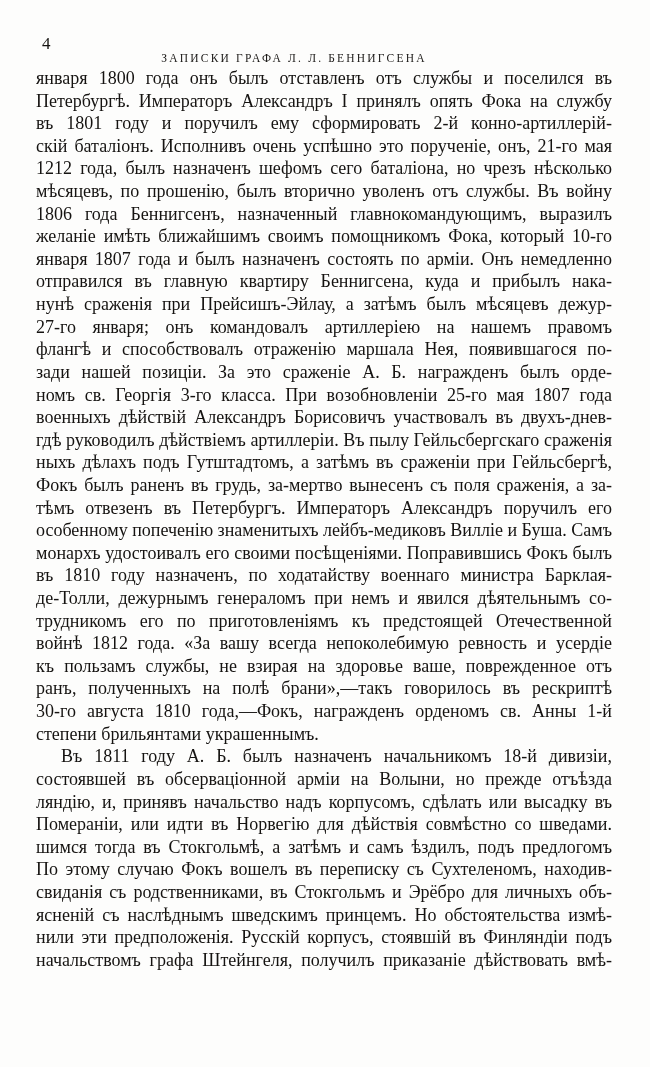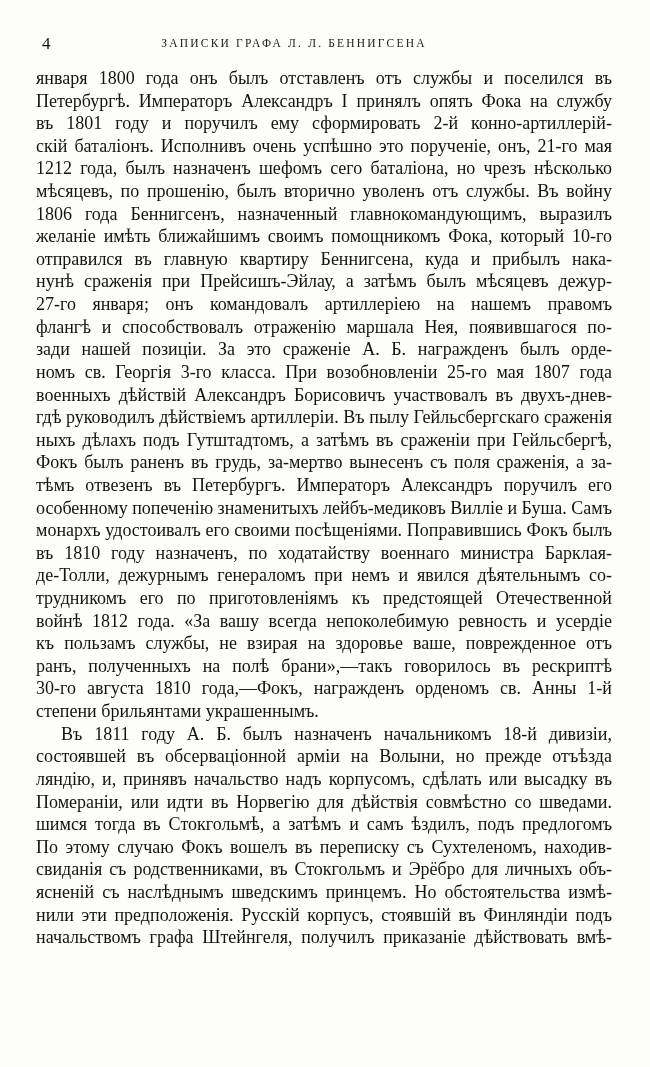--- a/index.html
+++ b/index.html
@@ -29,21 +29,21 @@
     position: absolute;
     left: 6px;
     top: 0;
     font-size: 17px;
     letter-spacing: 1px;
   }
   .running-title {
     position: absolute;
     left: 85px;
     right: 145px;
-    top: 3px;
+    top: 18px;
     text-align: center;
     font-size: 11.5px;
     letter-spacing: 2.2px;
     white-space: nowrap;
     color: #1c1a18;
   }
   
   .page-body {
     position: absolute;
     top: 67px;
@@ -80,20 +80,21 @@
   <div class="page-body">
 
   <div class="text-line">января 1800 года онъ былъ отставленъ отъ службы и поселился въ</div>
       <div class="text-line">Петербургѣ. Императоръ Александръ I принялъ опять Фока на службу</div>
       <div class="text-line">въ 1801 году и поручилъ ему сформировать 2-й конно-артиллерій-</div>
       <div class="text-line">скій баталіонъ. Исполнивъ очень успѣшно это порученіе, онъ, 21-го мая</div>
       <div class="text-line">1212 года, былъ назначенъ шефомъ сего баталіона, но чрезъ нѣсколько</div>
       <div class="text-line">мѣсяцевъ, по прошенію, былъ вторично уволенъ отъ службы. Въ войну</div>
       <div class="text-line">1806 года Беннигсенъ, назначенный главнокомандующимъ, выразилъ</div>
       <div class="text-line">желаніе имѣть ближайшимъ своимъ помощникомъ Фока, который 10-го</div>
+      <div class="text-line">января 1807 года и былъ назначенъ состоять по арміи. Онъ немедленно</div>
       <div class="text-line">отправился въ главную квартиру Беннигсена, куда и прибылъ нака-</div>
       <div class="text-line">нунѣ сраженія при Прейсишъ-Эйлау, а затѣмъ былъ мѣсяцевъ дежур-</div>
       <div class="text-line">27-го января; онъ командовалъ артиллеріею на нашемъ правомъ</div>
       <div class="text-line">флангѣ и способствовалъ отраженію маршала Нея, появившагося по-</div>
       <div class="text-line">зади нашей позиціи. За это сраженіе А. Б. награжденъ былъ орде-</div>
       <div class="text-line">номъ св. Георгія 3-го класса. При возобновленіи 25-го мая 1807 года</div>
       <div class="text-line">военныхъ дѣйствій Александръ Борисовичъ участвовалъ въ двухъ-днев-</div>
       <div class="text-line">гдѣ руководилъ дѣйствіемъ артиллеріи. Въ пылу Гейльсбергскаго сраженія</div>
       <div class="text-line">ныхъ дѣлахъ подъ Гутштадтомъ, а затѣмъ въ сраженіи при Гейльсбергѣ,</div>
       <div class="text-line">Фокъ былъ раненъ въ грудь, за-мертво вынесенъ съ поля сраженія, а за-</div>

